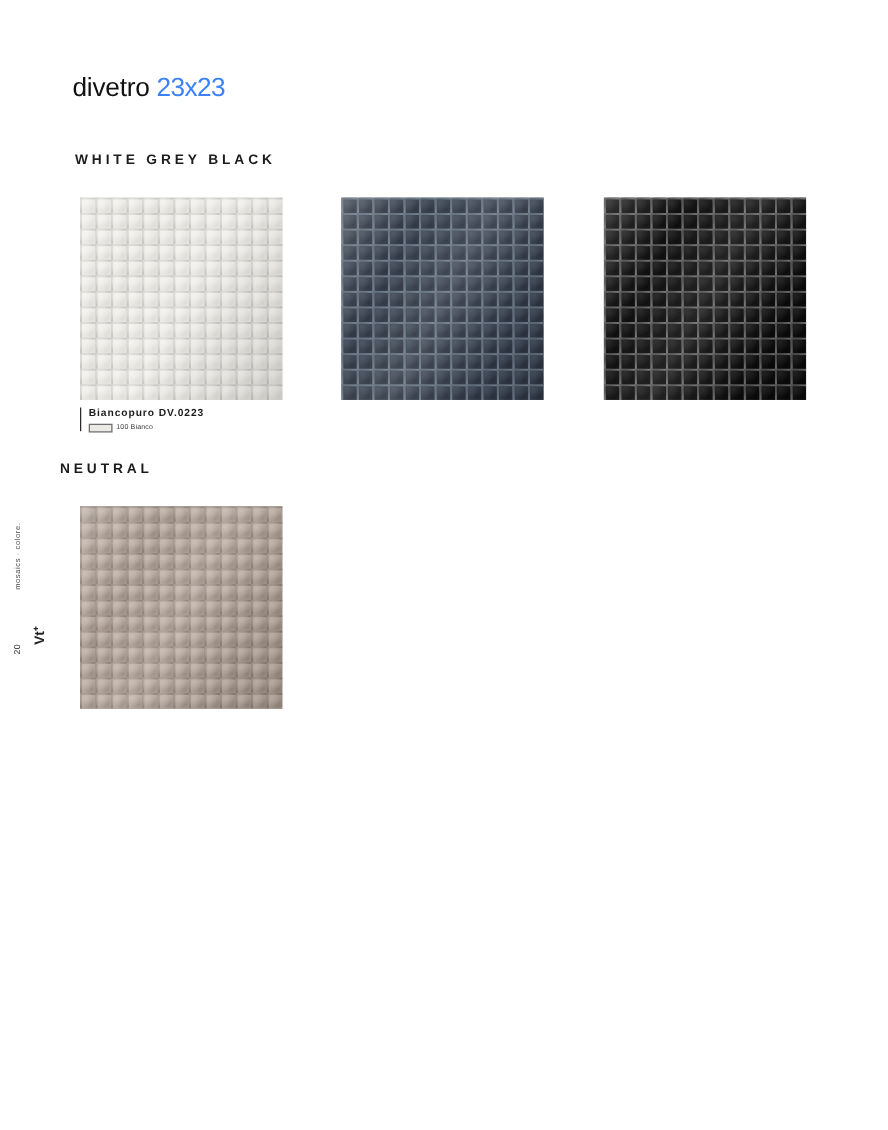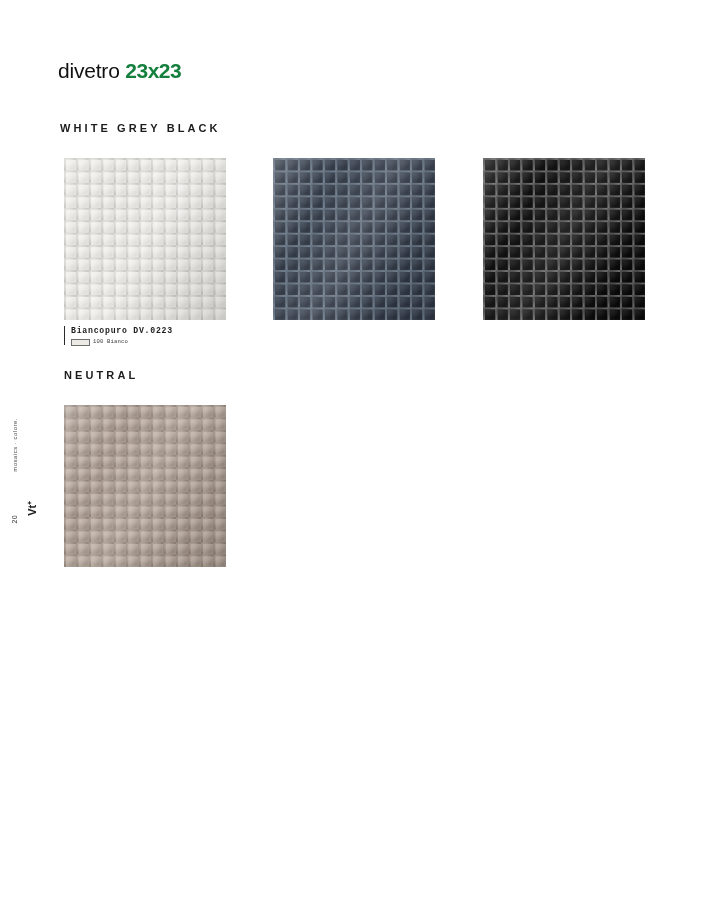--- a/index.html
+++ b/index.html
@@ -20,33 +20,33 @@
   #page-title {
     position: absolute;
     left: 58px;
     top: 58px;
     font-size: 21px;
     letter-spacing: -0.2px;
     white-space: nowrap;
     line-height: 26px;
   }
   #page-title .light { font-weight: 400; color: #111; }
-  #page-title .bold  { font-weight: 700; color: #15803d; letter-spacing: -0.5px; }
+  #page-title .bold  { font-weight: 400; color: #3b82f6; letter-spacing: -0.5px; }
 
   
   .section-heading {
     position: absolute;
     font-size: 11px;
     font-weight: 700;
     letter-spacing: 3.1px;
     color: #1c1c1c;
     white-space: nowrap;
   }
   #heading-wgb { left: 60px; top: 122px; }
-  #heading-neutral { left: 64px; top: 369px; }
+  #heading-neutral { left: 48px; top: 369px; }
 
   
   .swatch-block { position: absolute; }
 
   .swatch-img {
     width: 162px;
     height: 162px;
     position: relative;
     overflow: hidden;
   }
@@ -152,21 +152,21 @@
 
 <div id="page-title">
   <span class="light">divetro</span>
   <span class="bold">23x23</span>
 </div>
 
 <div class="section-heading" id="heading-wgb">WHITE GREY BLACK</div>
 
 <div class="section-heading" id="heading-neutral">NEUTRAL</div>
 
-<div class="swatch-block" style="left:64px; top:158px;font-family:Liberation Mono, monospace;">
+<div class="swatch-block" style="left:64px; top:158px;">
   <div class="swatch-img">
     <div class="tiles" style="background: repeating-linear-gradient(90deg, transparent 0px, transparent 1.9px, rgb(236, 234, 230) 1.9px, rgb(236, 234, 230) 12.46px) 0% 0% / 12.46px 12.46px, repeating-linear-gradient(0deg, rgba(0, 0, 0, 0) 0px, rgba(0, 0, 0, 0) 1.9px, rgba(0, 0, 0, 0) 1.9px, rgba(0, 0, 0, 0) 12.46px) rgb(199, 198, 194);"></div>
       <div style="position: absolute; inset: 0px; background-image: linear-gradient(rgb(199, 198, 194) 0px, rgb(199, 198, 194) 1.9px, transparent 1.9px), linear-gradient(to right, rgb(199, 198, 194) 0px, rgb(199, 198, 194) 1.9px, transparent 1.9px); background-size: 12.46px 12.46px;"></div>
       <div style="position: absolute; inset: 0px; background-image: radial-gradient(circle at 32% 30%, rgb(247, 246, 243) 0%, rgba(0, 0, 0, 0) 62%), radial-gradient(circle at 74% 76%, rgb(216, 215, 210) 0%, rgba(0, 0, 0, 0) 58%); background-size: 12.46px 12.46px; opacity: 0.75; mix-blend-mode: normal;"></div>
     <div class="sheen" style="background: linear-gradient(118deg, rgba(255, 255, 255, 0.16) 0%, rgba(255, 255, 255, 0.02) 28%, rgba(255, 255, 255, 0.1) 50%, rgba(0, 0, 0, 0.05) 78%, rgba(0, 0, 0, 0.1) 100%);"></div>
   </div>
   <div class="caption">
     <div class="caption-name">Biancopuro DV.0223</div>
     <div class="caption-sub">
       <span class="chip" style="background: rgb(236, 234, 229);"></span>

